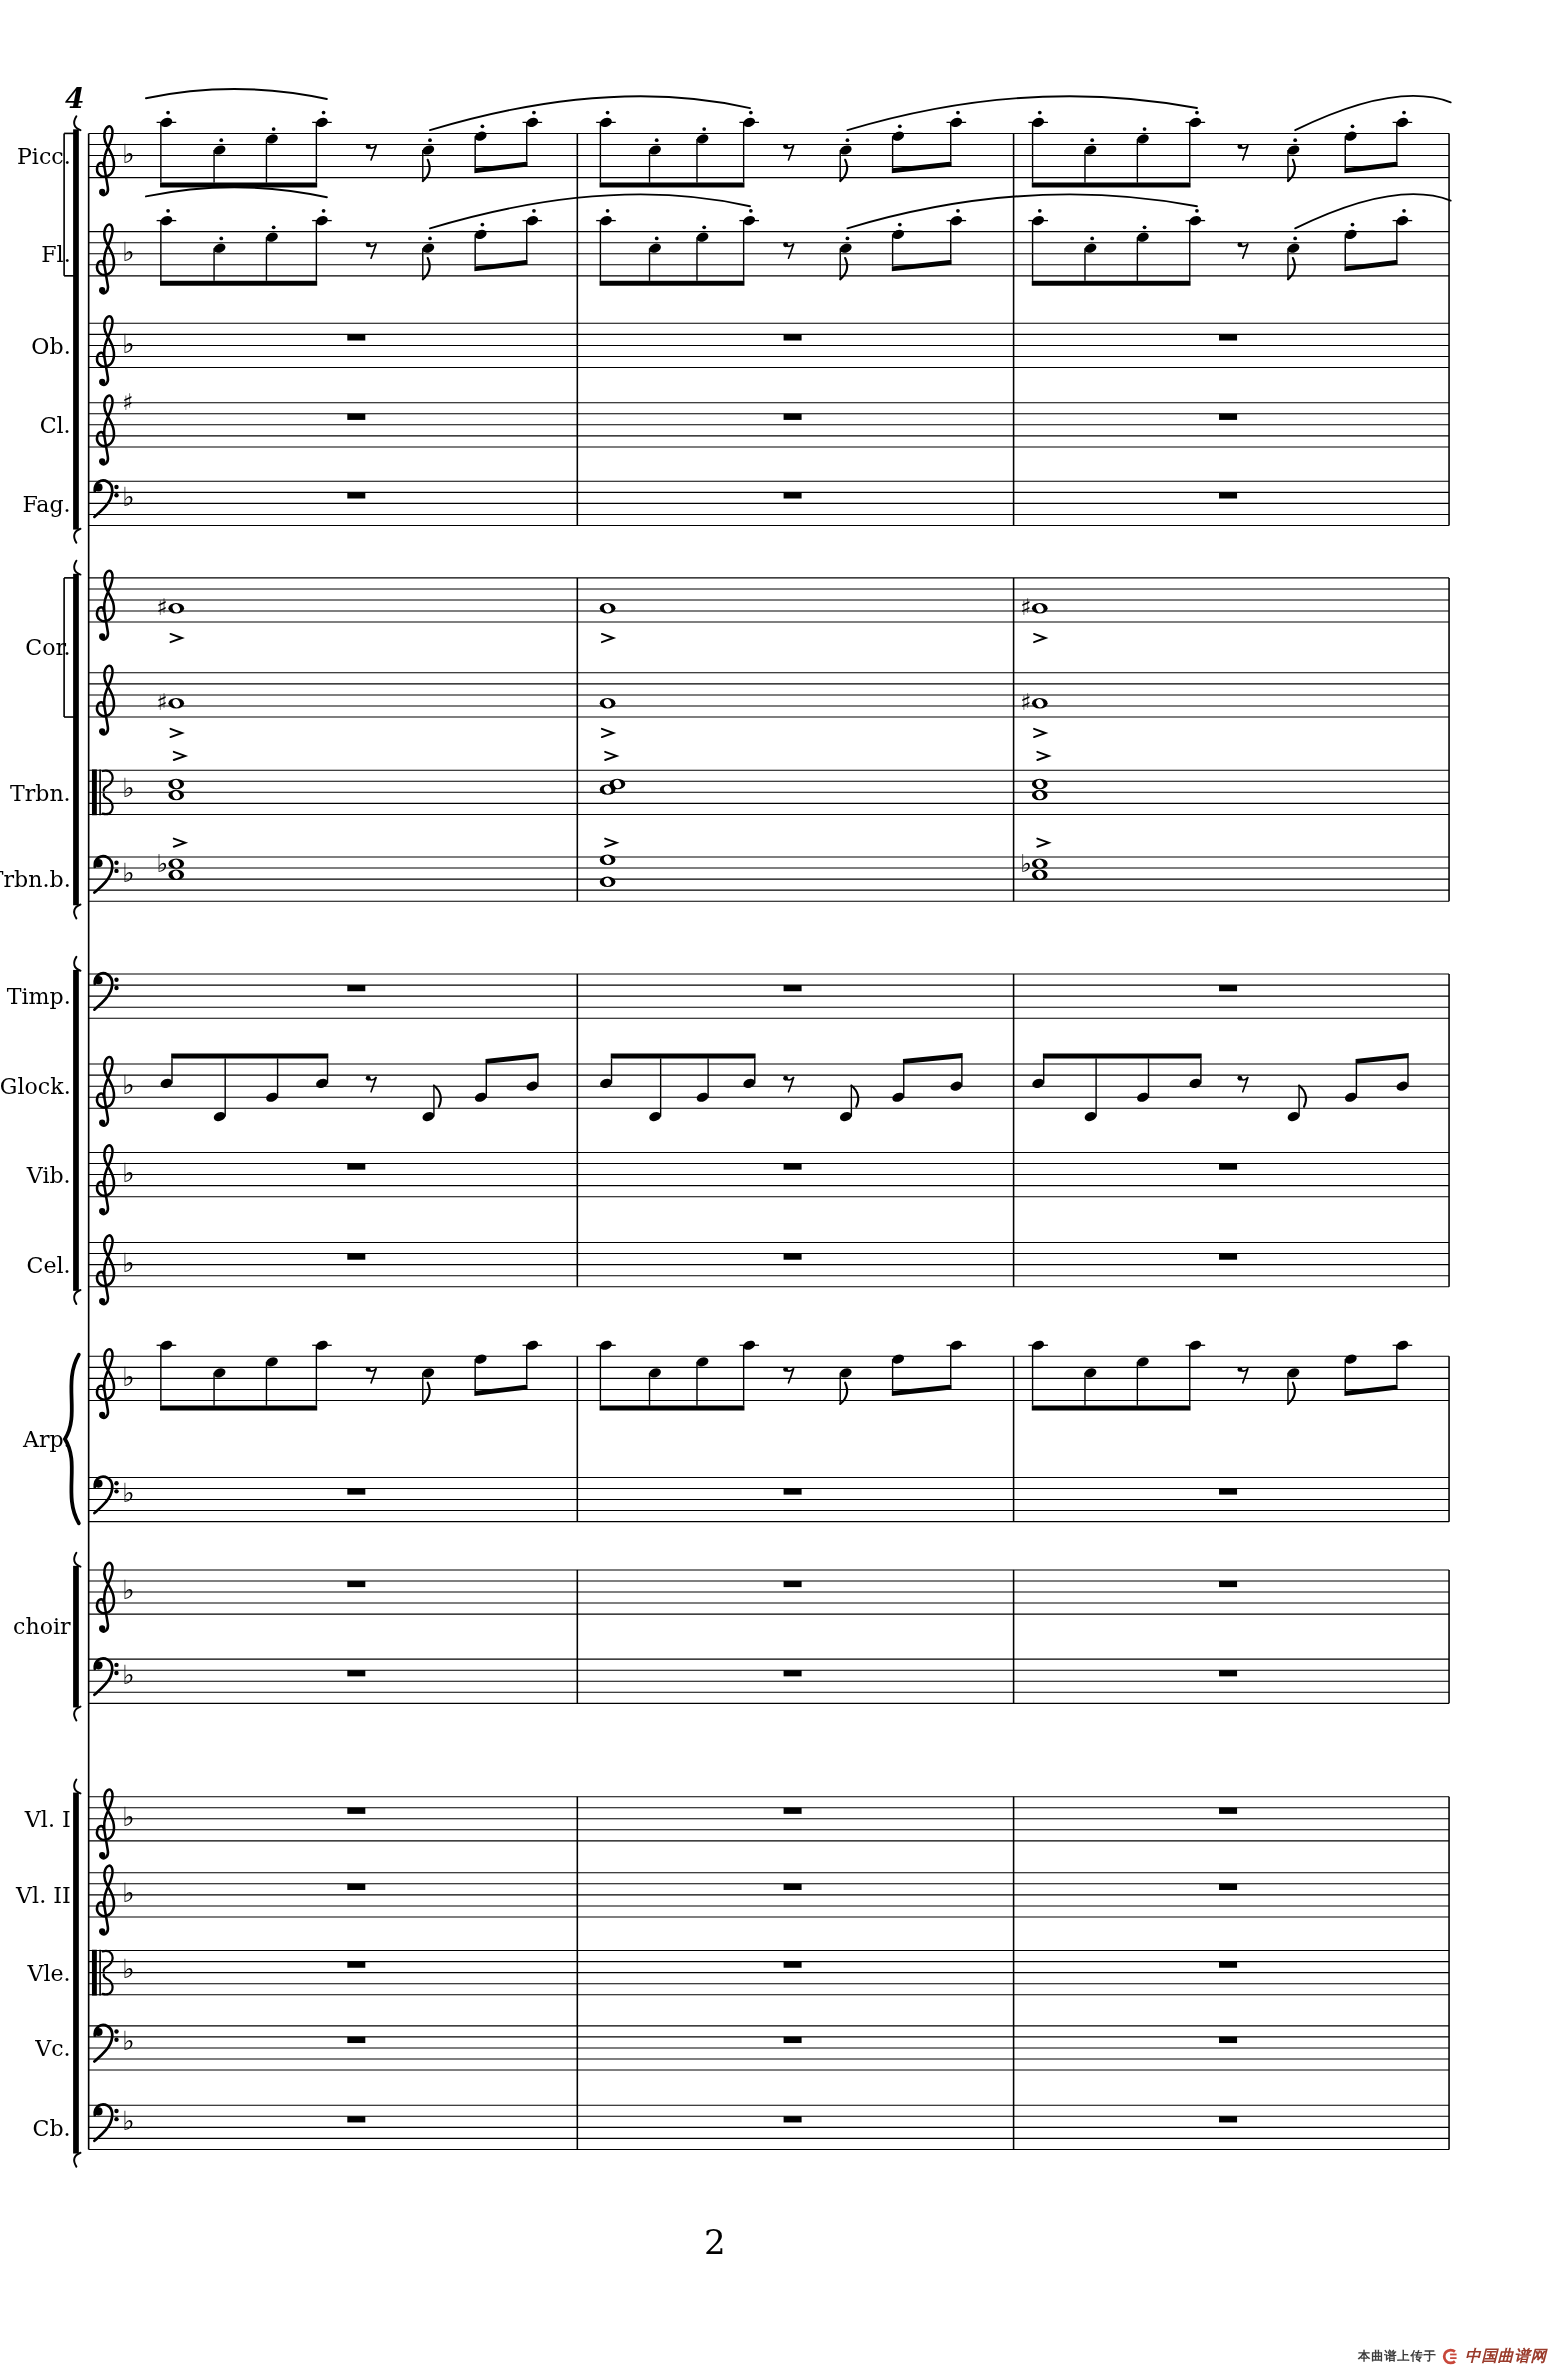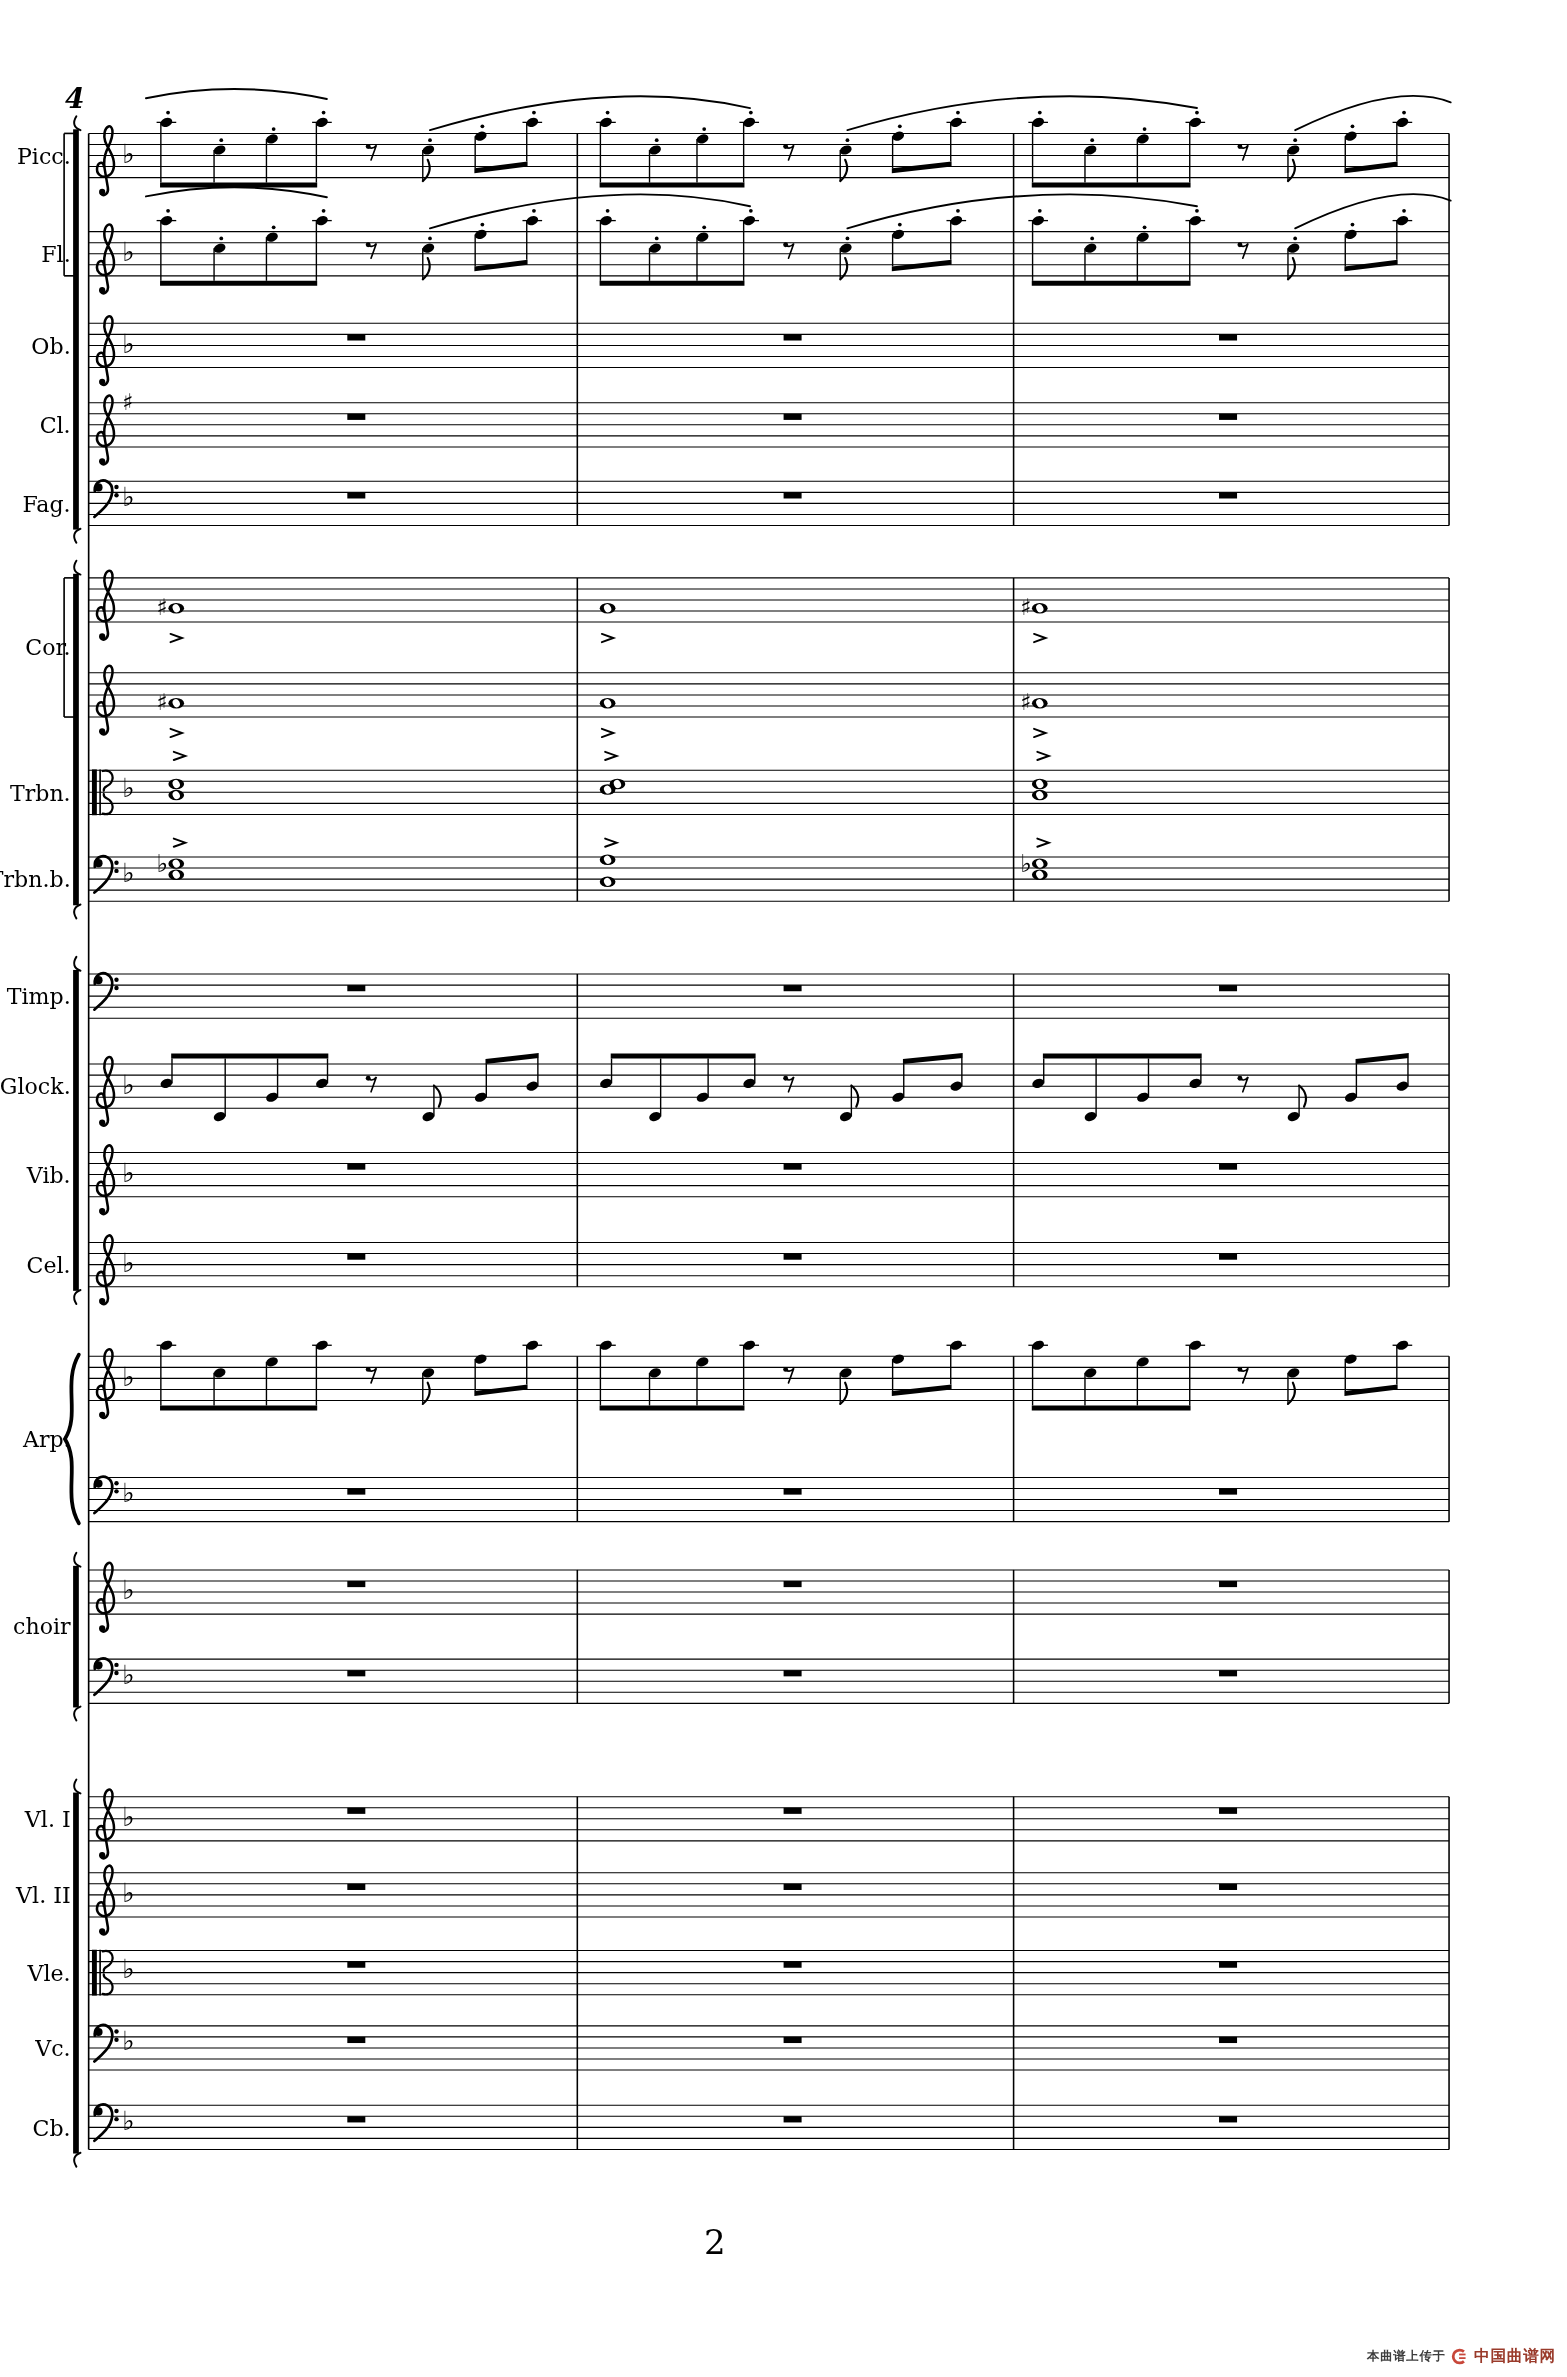--- a/index.html
+++ b/index.html
@@ -3,24 +3,24 @@
 <meta charset="utf-8">
 <style>
   html,body{margin:0;padding:0;background:#ffffff;}
   .page{position:relative;width:1568px;height:2377px;background:#ffffff;overflow:hidden;
         font-family:"DejaVu Serif","Liberation Serif",serif;}
   #score{position:absolute;left:0;top:0;}
   .mnum{position:absolute;left:65px;top:82px;font-size:28px;font-style:italic;font-weight:bold;
         color:#000;font-family:"DejaVu Serif","Liberation Serif",serif;}
   .pnum{position:absolute;left:704px;top:2222px;font-size:34px;color:#000;
         font-family:"DejaVu Serif","Liberation Serif",serif;}
-  .wm{position:absolute;right:12px;top:2346px;display:flex;align-items:center;gap:5.7px;
+  .wm{position:absolute;right:21px;top:2346px;display:flex;align-items:center;gap:5.7px;
       font-family:"DejaVu Sans","Liberation Sans",sans-serif;}
   .wm .pre{font-size:12.3px;color:#3d3d3d;font-weight:bold;letter-spacing:0.8px;}
-  .wm .brand{font-size:15.6px;font-weight:bold;color:#9a3b2b;letter-spacing:0.8px;}
+  .wm .brand{font-size:15.6px;font-weight:bold;font-style:italic;color:#9a3b2b;letter-spacing:0.8px;}
 </style>
 </head>
 <body>
 
 <div class="page">
   <div class="mnum">4</div>
   <svg id="score" width="1568" height="2377" viewBox="0 0 1915 2904" xmlns="http://www.w3.org/2000/svg">
       <g>
         <line x1="108" y1="163" x2="1770" y2="163" stroke="#000" stroke-width="1.3"></line>
         <line x1="108" y1="176.5" x2="1770" y2="176.5" stroke="#000" stroke-width="1.3"></line>

